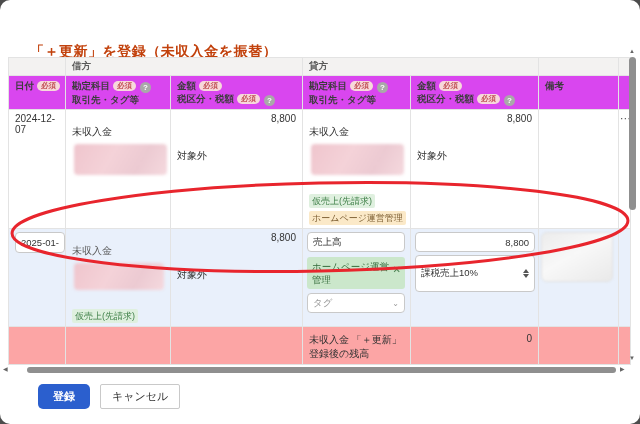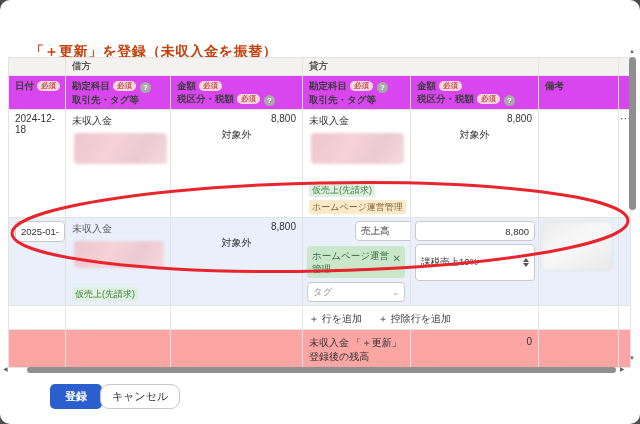--- a/index.html
+++ b/index.html
@@ -54,22 +54,22 @@
     display:inline-flex; align-items:center; justify-content:center;
     width:11px; height:11px; border-radius:50%;
     background:#a9a9a9; color:#fff; font-size:8px; font-weight:bold;
     margin-left:4px; vertical-align:-1px;
   }
   tr.row1 td { height:85px; }
   tr.row2 td { height:80px; background:#e9f0fb; }
   tr.addrow td { height:22px; }
   tr.sumrow td { height:26px; background:#fca5a5; }
   .amt { text-align:right; display:block; }
-  .tax { display:block; margin-top:4px;text-align:center; }
-  .acct-txt { display:block; margin-top:1px; }
+  .tax { display:block; margin-top:25px; }
+  .acct-txt { display:block; margin-top:12px; }
   .blur-pink {
     width:93px; height:31px; margin:5px 0 0 2px;
     border-radius:4px;
     background:linear-gradient(120deg,#efc5cd 0%,#f4d2d8 40%,#eccad2 70%,#f5d9de 100%);
     filter:blur(1.6px);
   }
   .blur-pink.small { height:27px; width:90px; }
   .tag {
     display:inline-block; font-size:9px; line-height:12px;
     padding:1px 3px; border-radius:2px; margin-top:3px;
@@ -78,21 +78,21 @@
   .tag.green { background:#dff0df; color:#41814a;margin-top:19px; }
   .tag.orange { background:#fbe9c8; color:#7d5f33; }
   .menu-dots { color:#555; font-size:11px; letter-spacing:1px; cursor:pointer; text-align:right; display:block; }
   
   .inp {
     background:#fff; border:1px solid #c9c9c9; border-radius:4px;
     font-size:9.5px; color:#333; font-family:inherit;
     padding:2px 5px; outline:none; display:block;
   }
   input.inp { width:50px; height:21px; }
-  input.inp.acct { width:98px; height:20px;margin-left:48px; }
+  input.inp.acct { width:98px; height:20px; }
   input.inp.amt-inp { width:120px; height:20px; text-align:right; }
   .chip {
     position:relative; width:98px; margin-top:5px;
     background:#cbe7cb; color:#356c3c; border-radius:3px;
     font-size:9.5px; line-height:13px; padding:3px 16px 3px 5px;
   }
   .chip .x {
     position:absolute; right:4px; top:8px; color:#4c8353;
     font-size:10px; line-height:10px; cursor:pointer;
   }
@@ -126,28 +126,28 @@
     background:#8f8f8f; border-radius:4px;
   }
   .vbar-arrow { position:absolute; left:629px; font-size:6px; color:#666; line-height:6px; cursor:pointer; }
   .hbar-thumb {
     position:absolute; left:27px; top:367px; width:589px; height:6px;
     background:#8f8f8f; border-radius:3px;
   }
   .hbar-arrow { position:absolute; top:366px; font-size:6px; color:#666; line-height:7px; cursor:pointer; }
   
   .btn-primary {
-    position:absolute; left:50px; top:384px;
+    position:absolute; left:38px; top:384px;
     background:#2b5fce; color:#fff; border:none; border-radius:5px;
     font-size:11px; font-weight:bold; font-family:inherit;
     padding:5px 15px; cursor:pointer;
   }
   .btn-secondary {
     position:absolute; left:100px; top:384px;
-    background:#fff; color:#333; border:1px solid #c9c9c9; border-radius:9px;
+    background:#fff; color:#333; border:1px solid #c9c9c9; border-radius:2px;
     font-size:11px; font-family:Liberation Mono, monospace;
     padding:4px 11px; cursor:pointer;
   }
   .annotation { position:absolute; left:0; top:0; pointer-events:none; z-index:50; }
 </style>
 </head>
 <body>
 
 <div class="modal">
 
@@ -192,21 +192,21 @@
       <td>
         <span>金額</span><span class="req">必須</span><br>
         <span>税区分・税額</span><span class="req">必須</span><span class="help">?</span>
       </td>
       <td>備考</td>
       <td></td>
     </tr>
 
     <tr class="row1">
       <td>
-        <span>2024-12-18</span>
+        <span>2024-12-07</span>
       </td>
       <td>
         <span class="acct-txt">未収入金</span>
         <div class="blur-pink"></div>
       </td>
       <td>
         <span class="amt">8,800</span>
         <span class="tax">対象外</span>
       </td>
       <td>
@@ -258,33 +258,20 @@
                 <i class="dn"></i>
               </span>
         </div>
       </td>
       <td style="padding:3px 4px;">
         <div class="blur-grey"></div>
       </td>
       <td></td>
     </tr>
 
-    <tr class="addrow">
-      <td></td>
-      <td></td>
-      <td></td>
-      <td colspan="2">
-        <div class="addrow-btns">
-          <span>＋ 行を追加</span>
-          <span>＋ 控除行を追加</span>
-        </div>
-      </td>
-      <td></td>
-      <td></td>
-    </tr>
 
     <tr class="sumrow">
       <td></td>
       <td></td>
       <td></td>
       <td>
         <span class="sum-label">未収入金 「＋更新」登録後の残高</span>
       </td>
       <td>
         <span class="sum-val">0</span>

